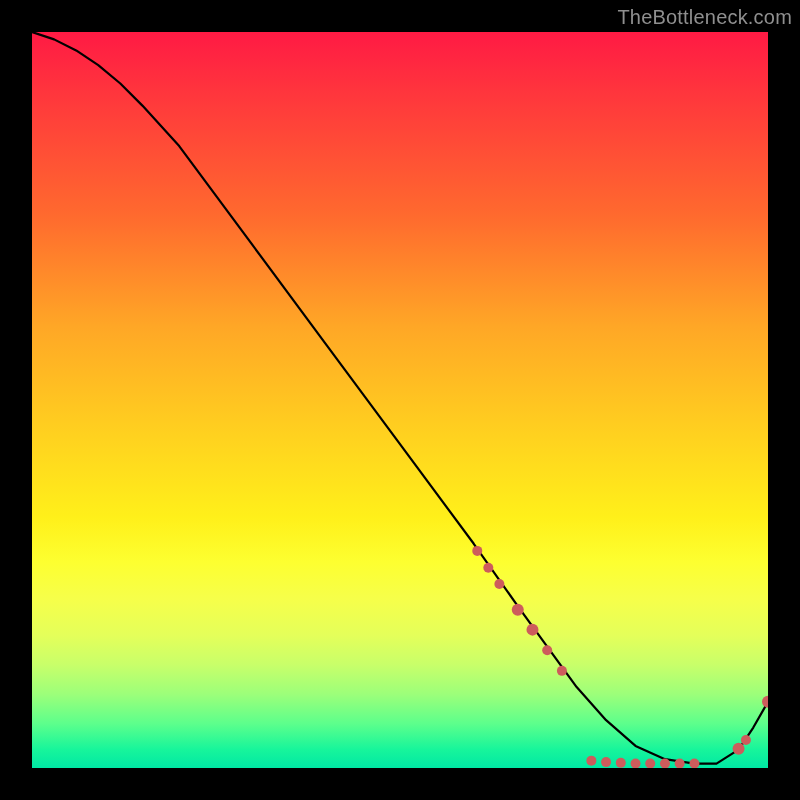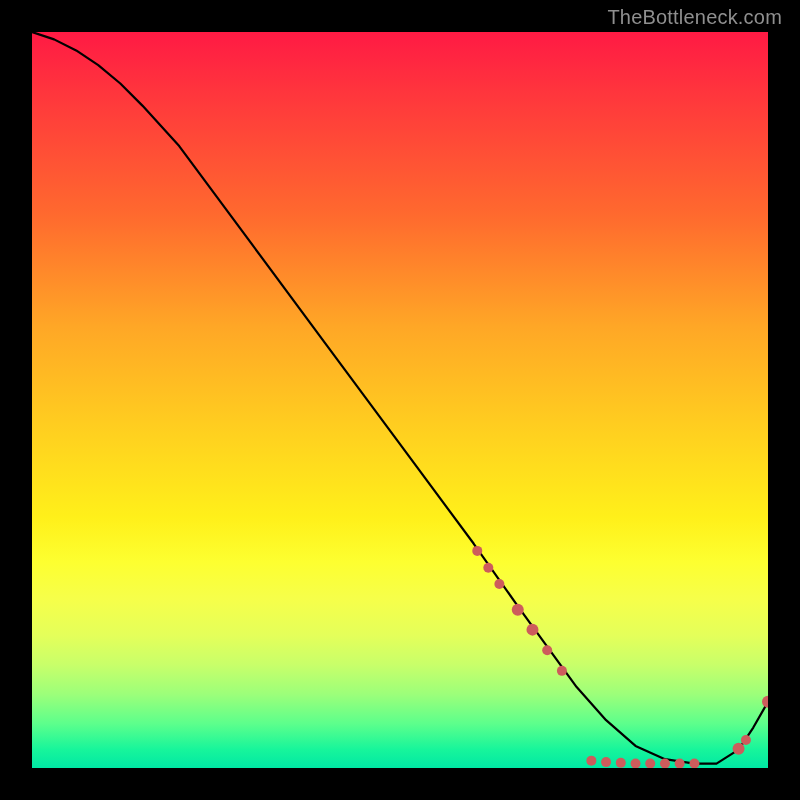--- a/index.html
+++ b/index.html
@@ -42,21 +42,21 @@
       #c8ff6a 86%,
       #9cff7a 90%,
       #5cff8c 94%,
       #17f59b 97.5%,
       #00e8a4 100%
     );
   }
   .watermark {
     position: absolute;
     top: 6px;
-    right: 18px;
+    right: 8px;
     color: #8f8f8f;
     font-size: 20px;
     font-weight: 500;
     letter-spacing: 0.2px;
     user-select: none;
   }
   svg {
     position: absolute;
     inset: 0;
   }

